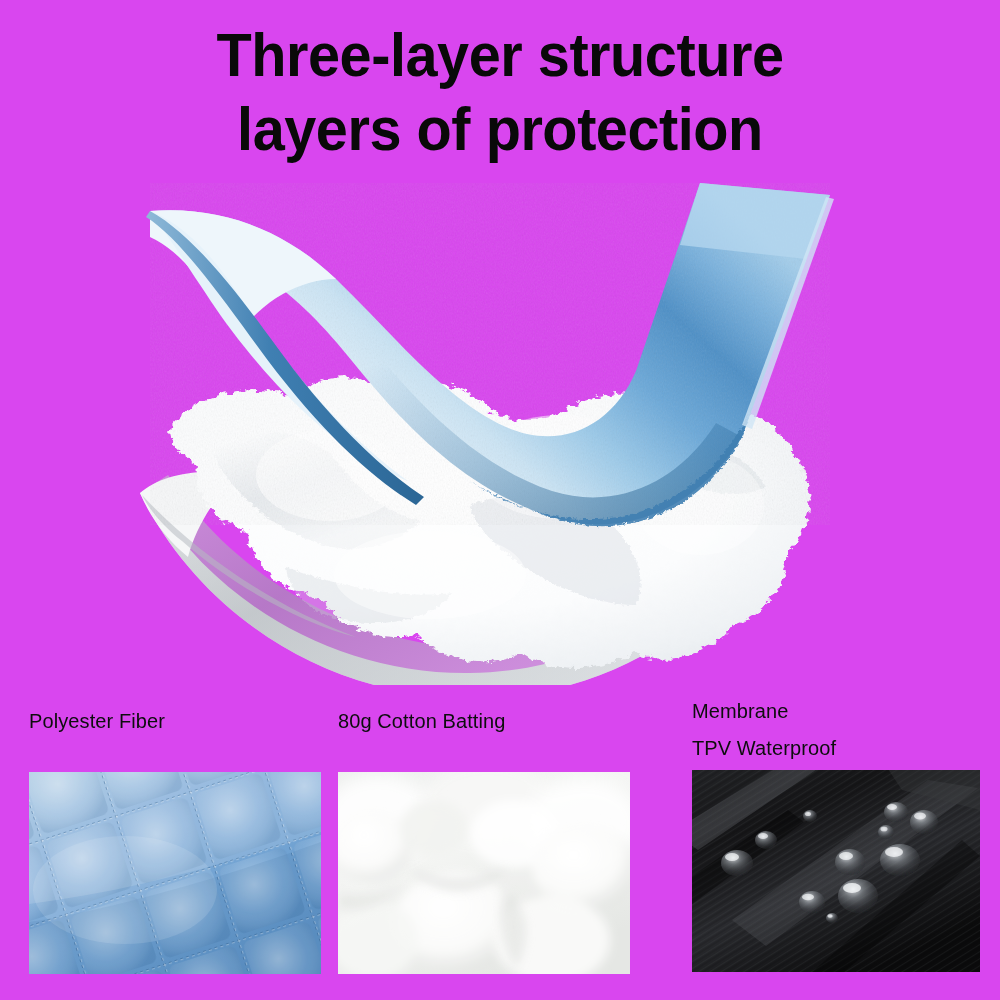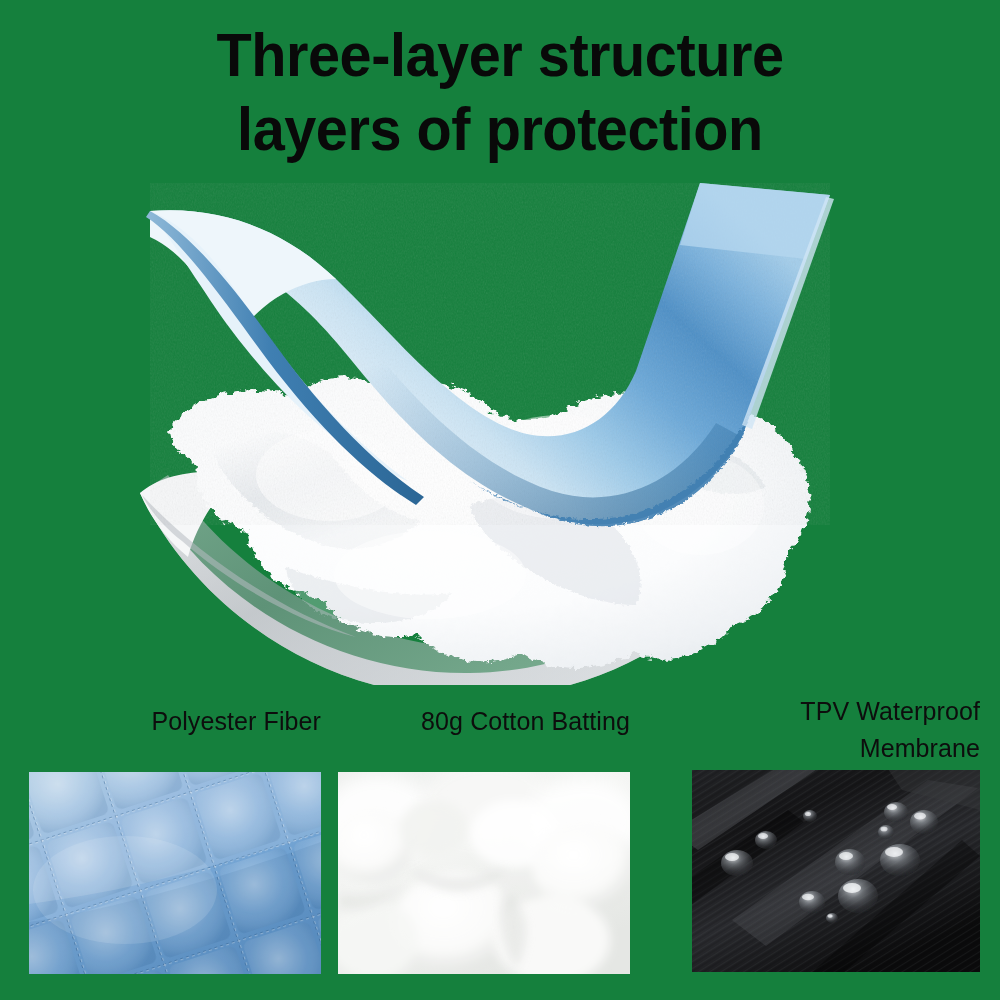--- a/index.html
+++ b/index.html
@@ -8,21 +8,21 @@
     background: #ffffff;
   }
   body {
     font-family: "Liberation Sans", sans-serif;
     -webkit-font-smoothing: antialiased;
   }
   #page {
     position: relative;
     width: 1000px;
     height: 1000px;
-    background: #15803d;
+    background: #d946ef;
     overflow: hidden;
     text-decoration: underline;
   }
 
   
   .title-block {
     position: absolute;
     left: 0;
     top: 18px;
     width: 1000px;
@@ -68,25 +68,25 @@
     top: 0;
     width: 292px;
   }
   .swatch-1 { left: 29px; }
   .swatch-2 { left: 338px; }
   .swatch-3 { left: 692px; width: 288px; }
 
   .swatch-label {
     display: block;
     width: 100%;
-    text-align: right;
+    text-align: left;
     color: #0d0d0d;
     font-family: "Liberation Sans", sans-serif;
     font-weight: 400;
-    font-size: 25px;
+    font-size: 20px;
     line-height: 31px;
     letter-spacing: 0.1px;
   }
   .swatch-1 .swatch-label,
   .swatch-2 .swatch-label { padding-top: 16px; }
   .swatch-3 .swatch-label { padding-top: 6px; }
 
   .swatch-img {
     position: absolute;
     top: 82px;
@@ -399,22 +399,22 @@
             <path d="M70 96 C 104 112, 140 110, 170 96 C 146 124, 100 128, 70 96 Z" fill="#d5d7d4"></path>
             <path d="M170 120 C 192 140, 192 170, 178 196 C 162 170, 158 140, 170 120 Z" fill="#d9dbd8"></path>
             <path d="M0 120 C 26 126, 48 122, 66 112 C 44 136, 16 142, 0 136 Z" fill="#dcdeda"></path>
           </g>
           <rect width="292" height="202" fill="#ffffff" opacity="0.06"></rect>
         </svg>
       </div>
     </div>
 
     <div class="swatch swatch-3">
+      <span class="swatch-label">Membrane</span>
       <span class="swatch-label">TPV Waterproof</span>
-      <span class="swatch-label">Membrane</span>
       <div class="swatch-img">
         <svg viewBox="0 0 288 202" xmlns="http://www.w3.org/2000/svg" preserveAspectRatio="none">
           <defs>
             <linearGradient id="blkBase" x1="0" y1="0" x2="0.6" y2="1">
               <stop offset="0" stop-color="#232427"></stop>
               <stop offset="0.3" stop-color="#161618"></stop>
               <stop offset="0.62" stop-color="#2a2b2f"></stop>
               <stop offset="1" stop-color="#0b0b0c"></stop>
             </linearGradient>
             <linearGradient id="foldHi" x1="0" y1="0" x2="1" y2="1">

